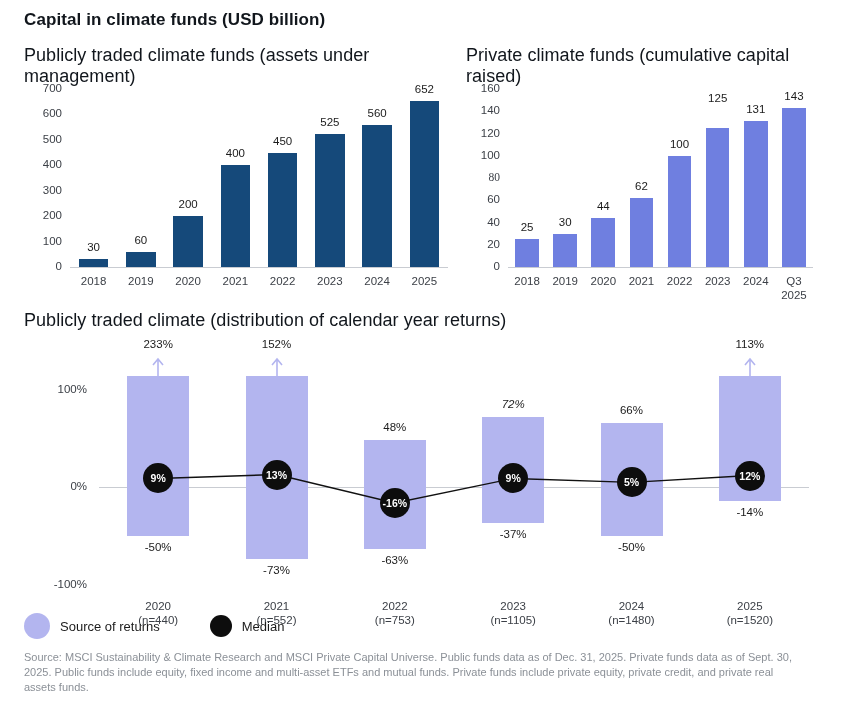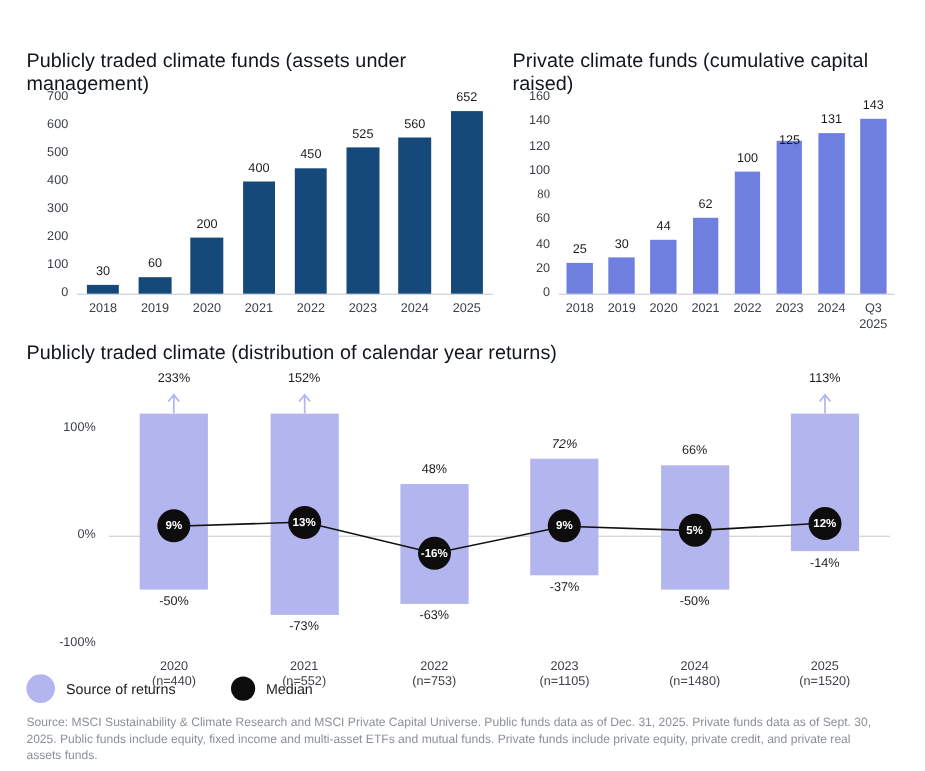--- a/index.html
+++ b/index.html
@@ -183,20 +183,21 @@
     top: 0;
     overflow: visible;
     pointer-events: none;
   }
 </style>
 </head>
 <body>
 
 <div class="page">
 
+  <div class="main-title">Capital in climate funds (USD billion)</div>
 
   <div id="panel-tl">
     <div class="panel-title">Publicly traded climate funds (assets under management)</div>
     <div class="plot" id="plot-tl">
         <div class="axis-label" style="left: 0px; top: 215px; width: 38px;">0</div>
         <div class="axis-label" style="left: 0px; top: 189.571px; width: 38px;">100</div>
         <div class="axis-label" style="left: 0px; top: 164.143px; width: 38px;">200</div>
         <div class="axis-label" style="left: 0px; top: 138.714px; width: 38px;">300</div>
         <div class="axis-label" style="left: 0px; top: 113.286px; width: 38px;">400</div>
         <div class="axis-label" style="left: 0px; top: 87.8571px; width: 38px;">500</div>
@@ -278,21 +279,21 @@
         <div class="bar-value" style="left: 156.375px; top: 135.025px; width: 38.125px;">62</div>
         <div class="xtick" style="left: 156.375px; top: 229px; width: 38.125px; line-height: 14px;">
           <div>2021</div>
         </div>
         <div class="bar" style="left: 201.744px; top: 110.75px; width: 23.6375px; height: 111.25px; background: rgb(111, 127, 224); bottom: auto;"></div>
         <div class="bar-value" style="left: 194.5px; top: 92.75px; width: 38.125px;">100</div>
         <div class="xtick" style="left: 194.5px; top: 229px; width: 38.125px; line-height: 14px;">
           <div>2022</div>
         </div>
         <div class="bar" style="left: 239.869px; top: 82.9375px; width: 23.6375px; height: 139.062px; background: rgb(111, 127, 224); bottom: auto;"></div>
-        <div class="bar-value" style="left: 232.625px; top: 77px; width: 38.125px;">125</div>
+        <div class="bar-value" style="left: 232.625px; top: 47px; width: 38.125px;">125</div>
         <div class="xtick" style="left: 232.625px; top: 229px; width: 38.125px; line-height: 14px;">
           <div>2023</div>
         </div>
         <div class="bar" style="left: 277.994px; top: 76.2625px; width: 23.6375px; height: 145.737px; background: rgb(111, 127, 224); bottom: auto;"></div>
         <div class="bar-value" style="left: 270.75px; top: 58.2625px; width: 38.125px;">131</div>
         <div class="xtick" style="left: 270.75px; top: 229px; width: 38.125px; line-height: 14px;">
           <div>2024</div>
         </div>
         <div class="bar" style="left: 316.119px; top: 62.9125px; width: 23.6375px; height: 159.088px; background: rgb(111, 127, 224); bottom: auto;"></div>
         <div class="bar-value" style="left: 308.875px; top: 44.9125px; width: 38.125px;">143</div>

